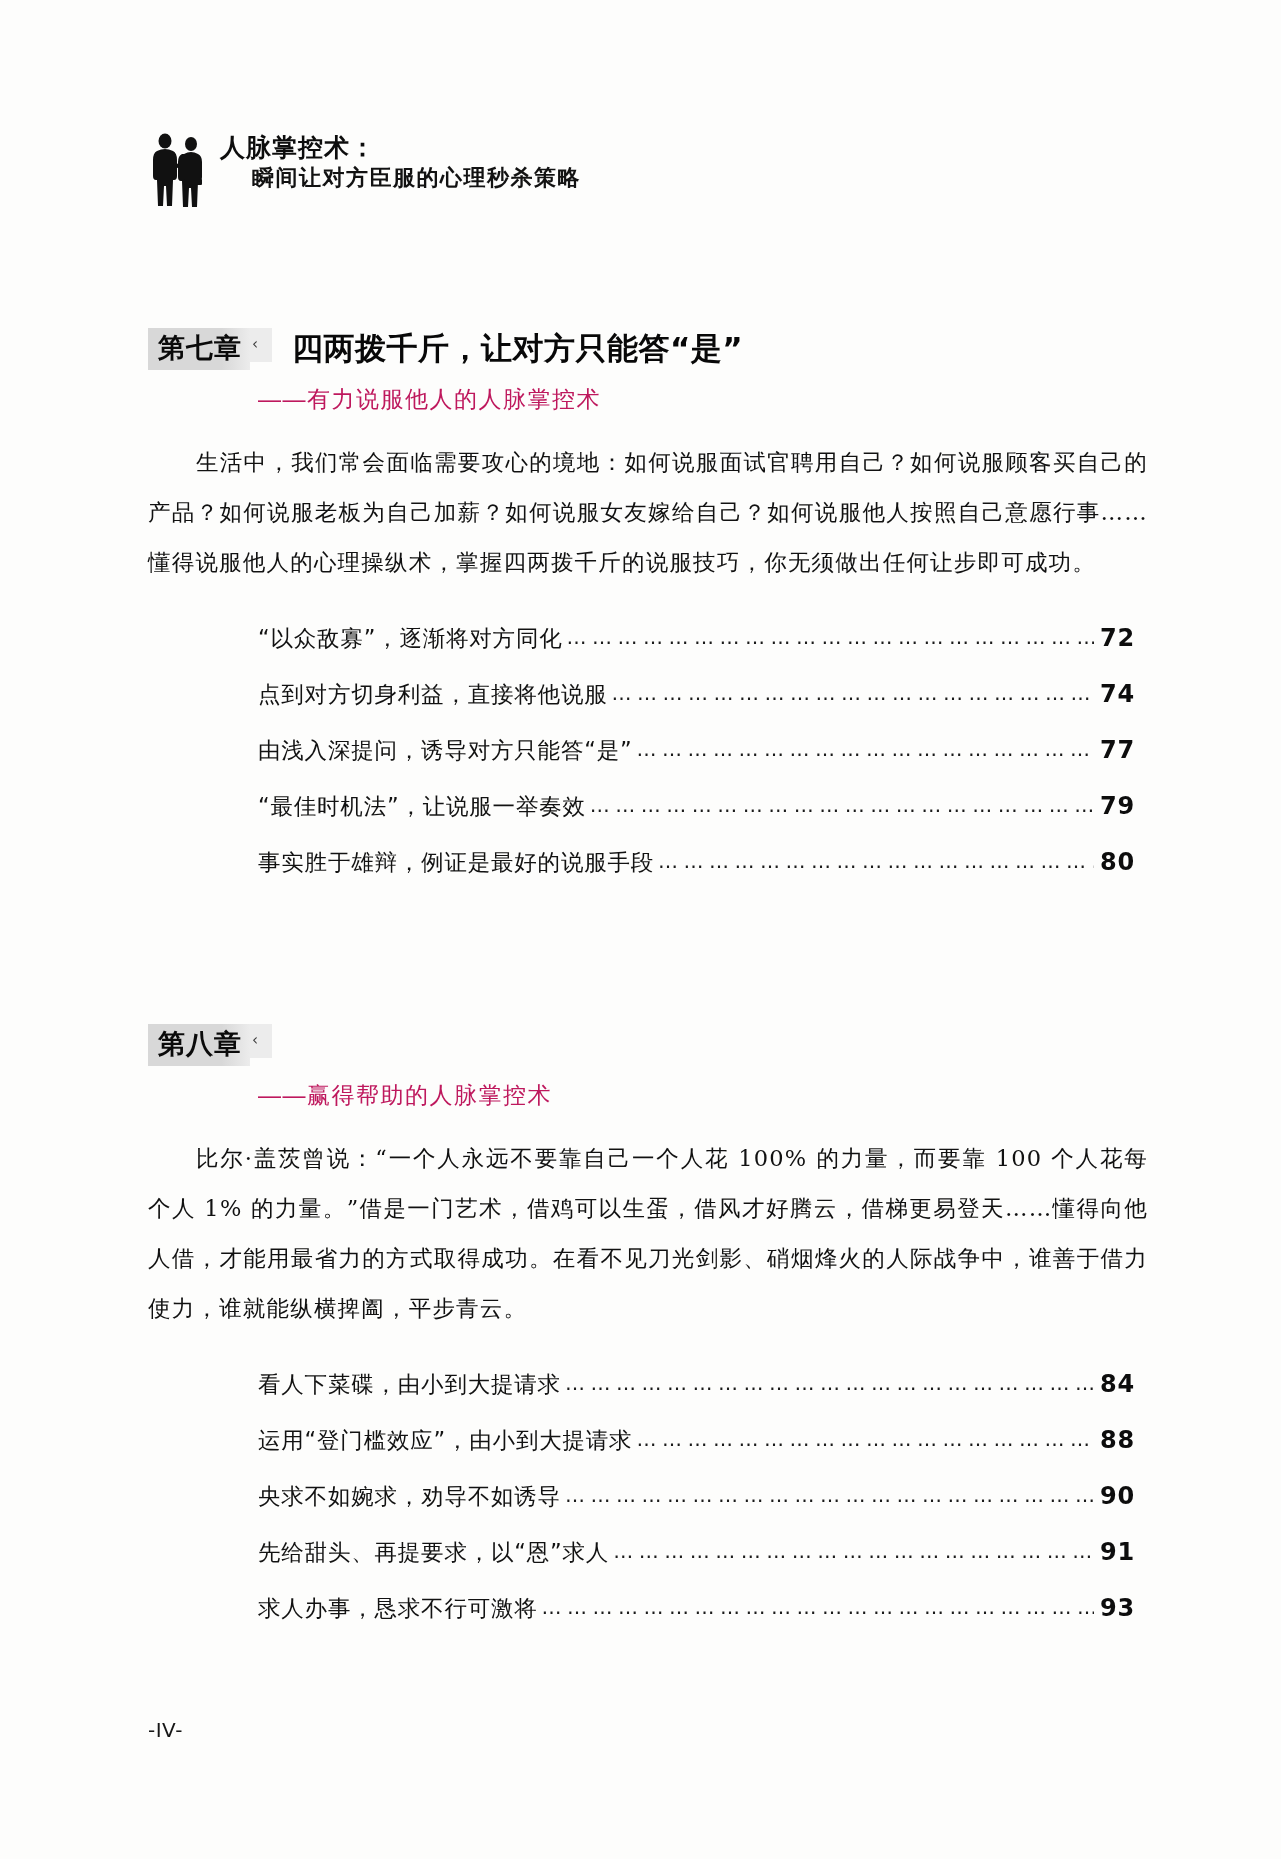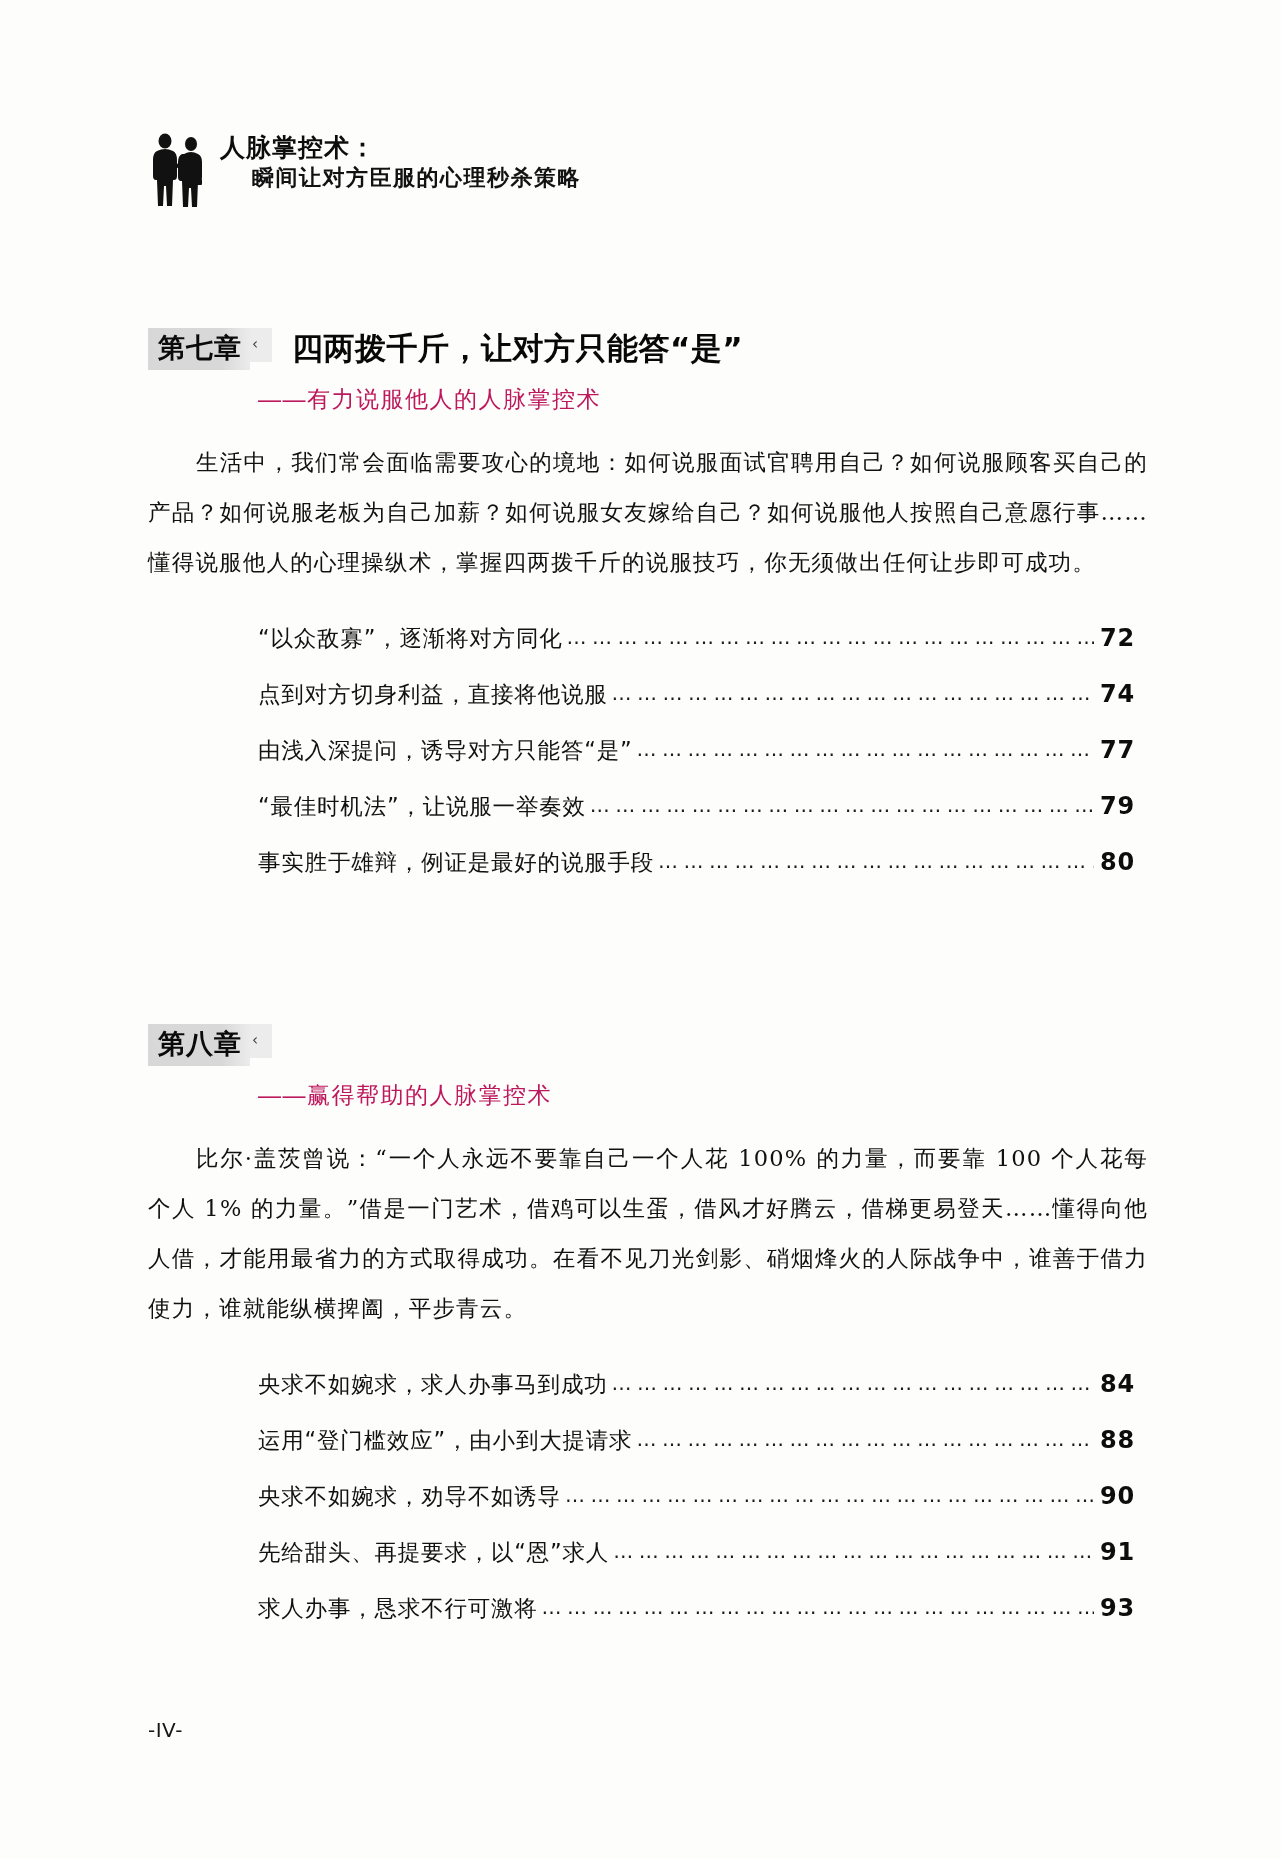--- a/index.html
+++ b/index.html
@@ -236,21 +236,21 @@
 
   <section class="chapter" id="chapter-8">
     <div class="chapter-heading-row">
       <span class="chapter-badge">第八章</span>
       <span class="chapter-badge-caret">‹</span>
     </div>
     <div class="chapter-subtitle">——赢得帮助的人脉掌控术</div>
     <p class="chapter-intro">比尔·盖茨曾说：“一个人永远不要靠自己一个人花 100% 的力量，而要靠 100 个人花每个人 1% 的力量。”借是一门艺术，借鸡可以生蛋，借风才好腾云，借梯更易登天……懂得向他人借，才能用最省力的方式取得成功。在看不见刀光剑影、硝烟烽火的人际战争中，谁善于借力使力，谁就能纵横捭阖，平步青云。</p>
     <div class="toc-list">
       <div class="toc-entry">
-        <span class="toc-label">央求不如婉求，求人办事马到成功</span>
+        <span class="toc-label">看人下菜碟，由小到大提请求</span>
         <span class="toc-leader">……………………………………………………………………</span>
         <span class="toc-page">84</span>
       </div>
       <div class="toc-entry">
         <span class="toc-label">运用“登门槛效应”，由小到大提请求</span>
         <span class="toc-leader">……………………………………………………………………</span>
         <span class="toc-page">88</span>
       </div>
       <div class="toc-entry">
         <span class="toc-label">央求不如婉求，劝导不如诱导</span>

